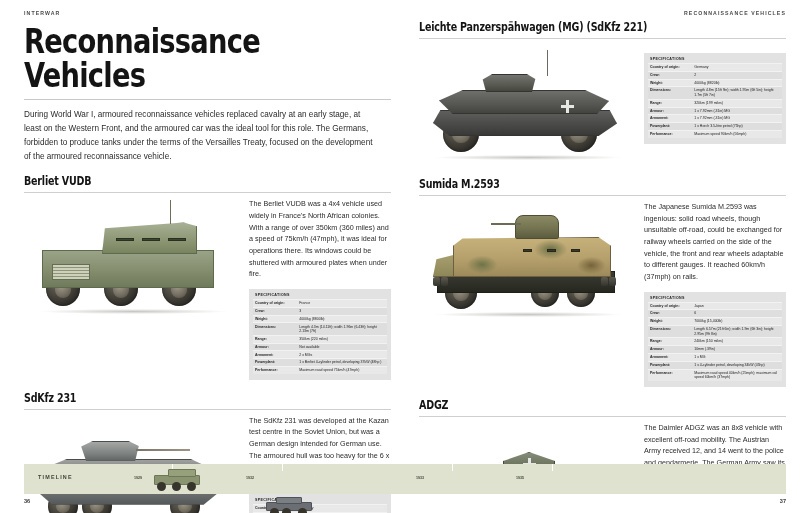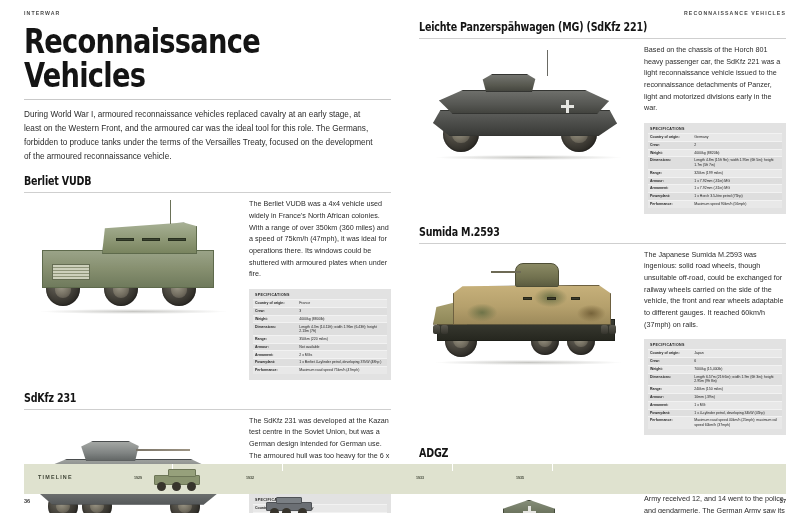--- a/index.html
+++ b/index.html
@@ -380,21 +380,20 @@
             <div class="wheel" style="left:24px; top:72px; width:36px; height:36px;"></div>
             <div class="wheel" style="left:142px; top:72px; width:36px; height:36px;"></div>
             <div class="hull k221-lower"></div>
             <div class="hull k221-upper"></div>
             <div class="hull k221-turret"></div>
             <div class="k221-ant"></div>
             <div class="balkenkreuz" style="left:142px; top:56px;"></div>
           </div>
         </div>
         <div class="vtext-col">
-          <div class="vcaption">Based on the chassis of the Horch 801 heavy passenger car, the SdKfz 221 was a light reconnaissance vehicle issued to the reconnaissance detachments of Panzer, light and motorized divisions early in the war.</div>
           <div class="specs">
             <div class="specs-hd">SPECIFICATIONS</div>
             <table class="spectbl">
               <tbody>
                   <tr>
                     <td class="sp-k">Country of origin:</td>
                     <td class="sp-v">Germany</td>
                   </tr>
               <tr>
                     <td class="sp-k">Crew:</td>

